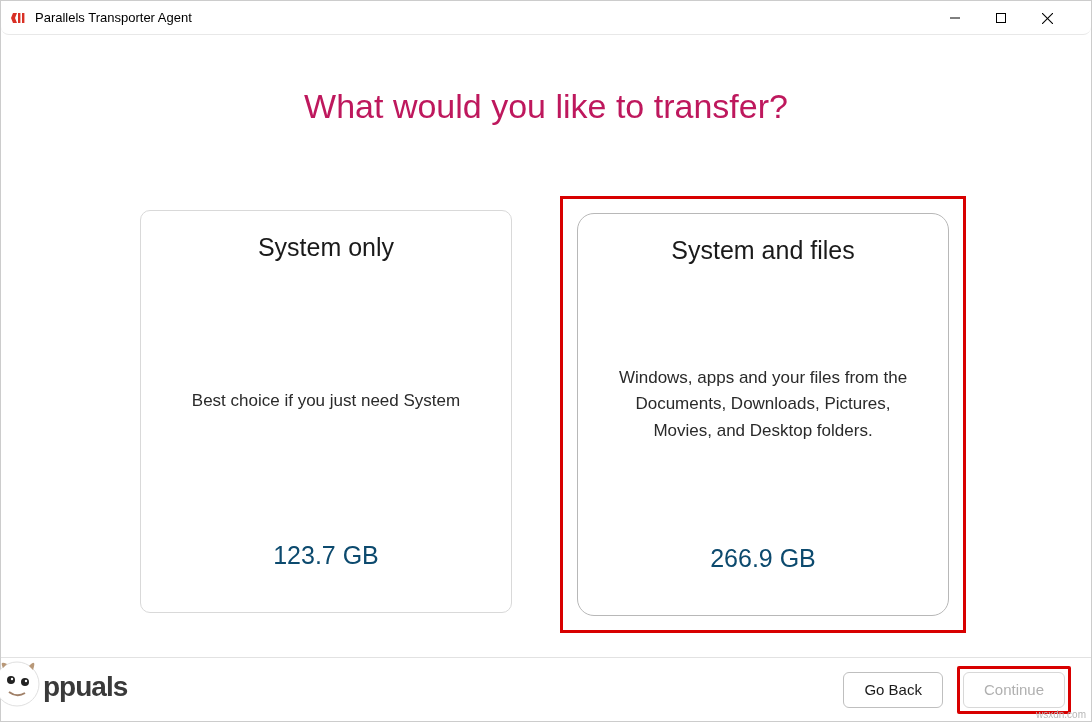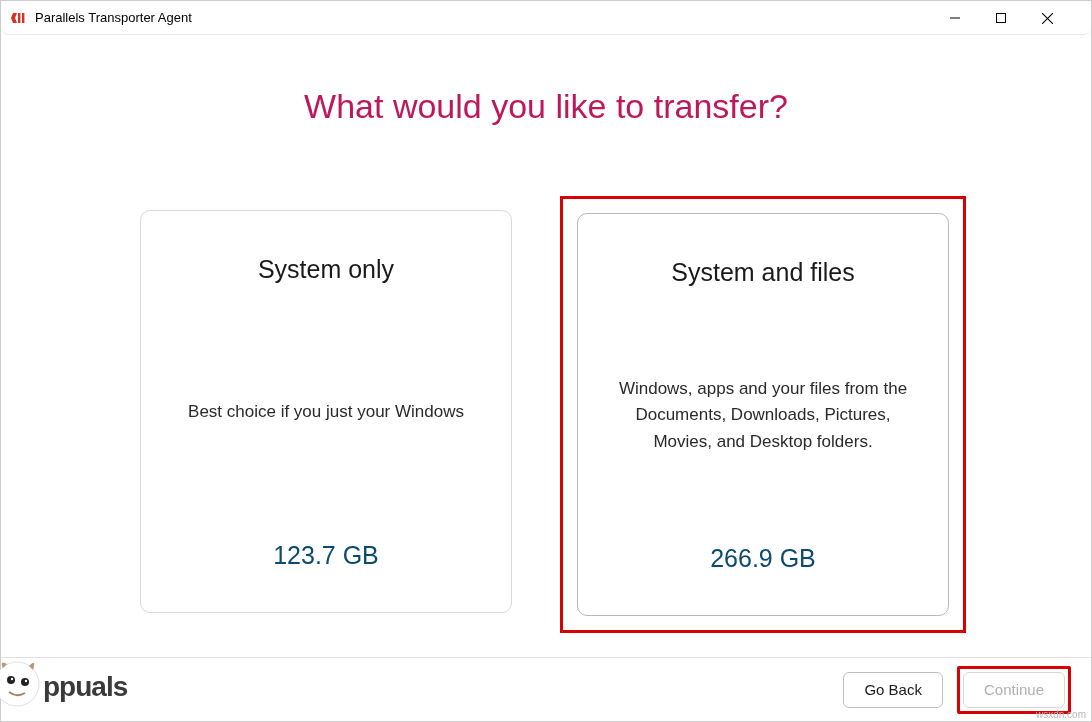--- a/index.html
+++ b/index.html
@@ -82,25 +82,26 @@
       border: 3px solid #d80000;
     }
     .option-card {
       width: 372px;
       height: 403px;
       border: 1px solid #d9d9d9;
       border-radius: 10px;
       display: flex;
       flex-direction: column;
       align-items: center;
-      padding: 44px 30px 30px 30px;
+      padding: 22px 30px 30px 30px;
       cursor: pointer;
     }
     .option-wrapper.highlighted .option-card {
       border-color: #b8b8b8;
+      border-radius: 17px;
     }
     .option-title {
       font-size: 25px;
       font-weight: 400;
       color: #1a1a1a;
     }
     .option-desc {
       flex: 1;
       display: flex;
       flex-direction: column;
@@ -208,21 +209,21 @@
 
   <div class="content">
     <h1 class="heading">What would you like to transfer?</h1>
 
     <div class="options">
 
       <div class="option-wrapper">
         <div class="option-card">
           <div class="option-title">System only</div>
           <div class="option-desc">
-            <span class="option-desc-line">Best choice if you just your Windows</span>
+            <span class="option-desc-line">Best choice if you just need System</span>
           </div>
           <div class="option-size">123.7 GB</div>
         </div>
       </div>
 
       <div class="option-wrapper highlighted">
         <div class="option-card">
           <div class="option-title">System and files</div>
           <div class="option-desc">
             <span class="option-desc-line">Windows, apps and your files from the Documents, Downloads, Pictures, Movies, and Desktop folders.</span>

